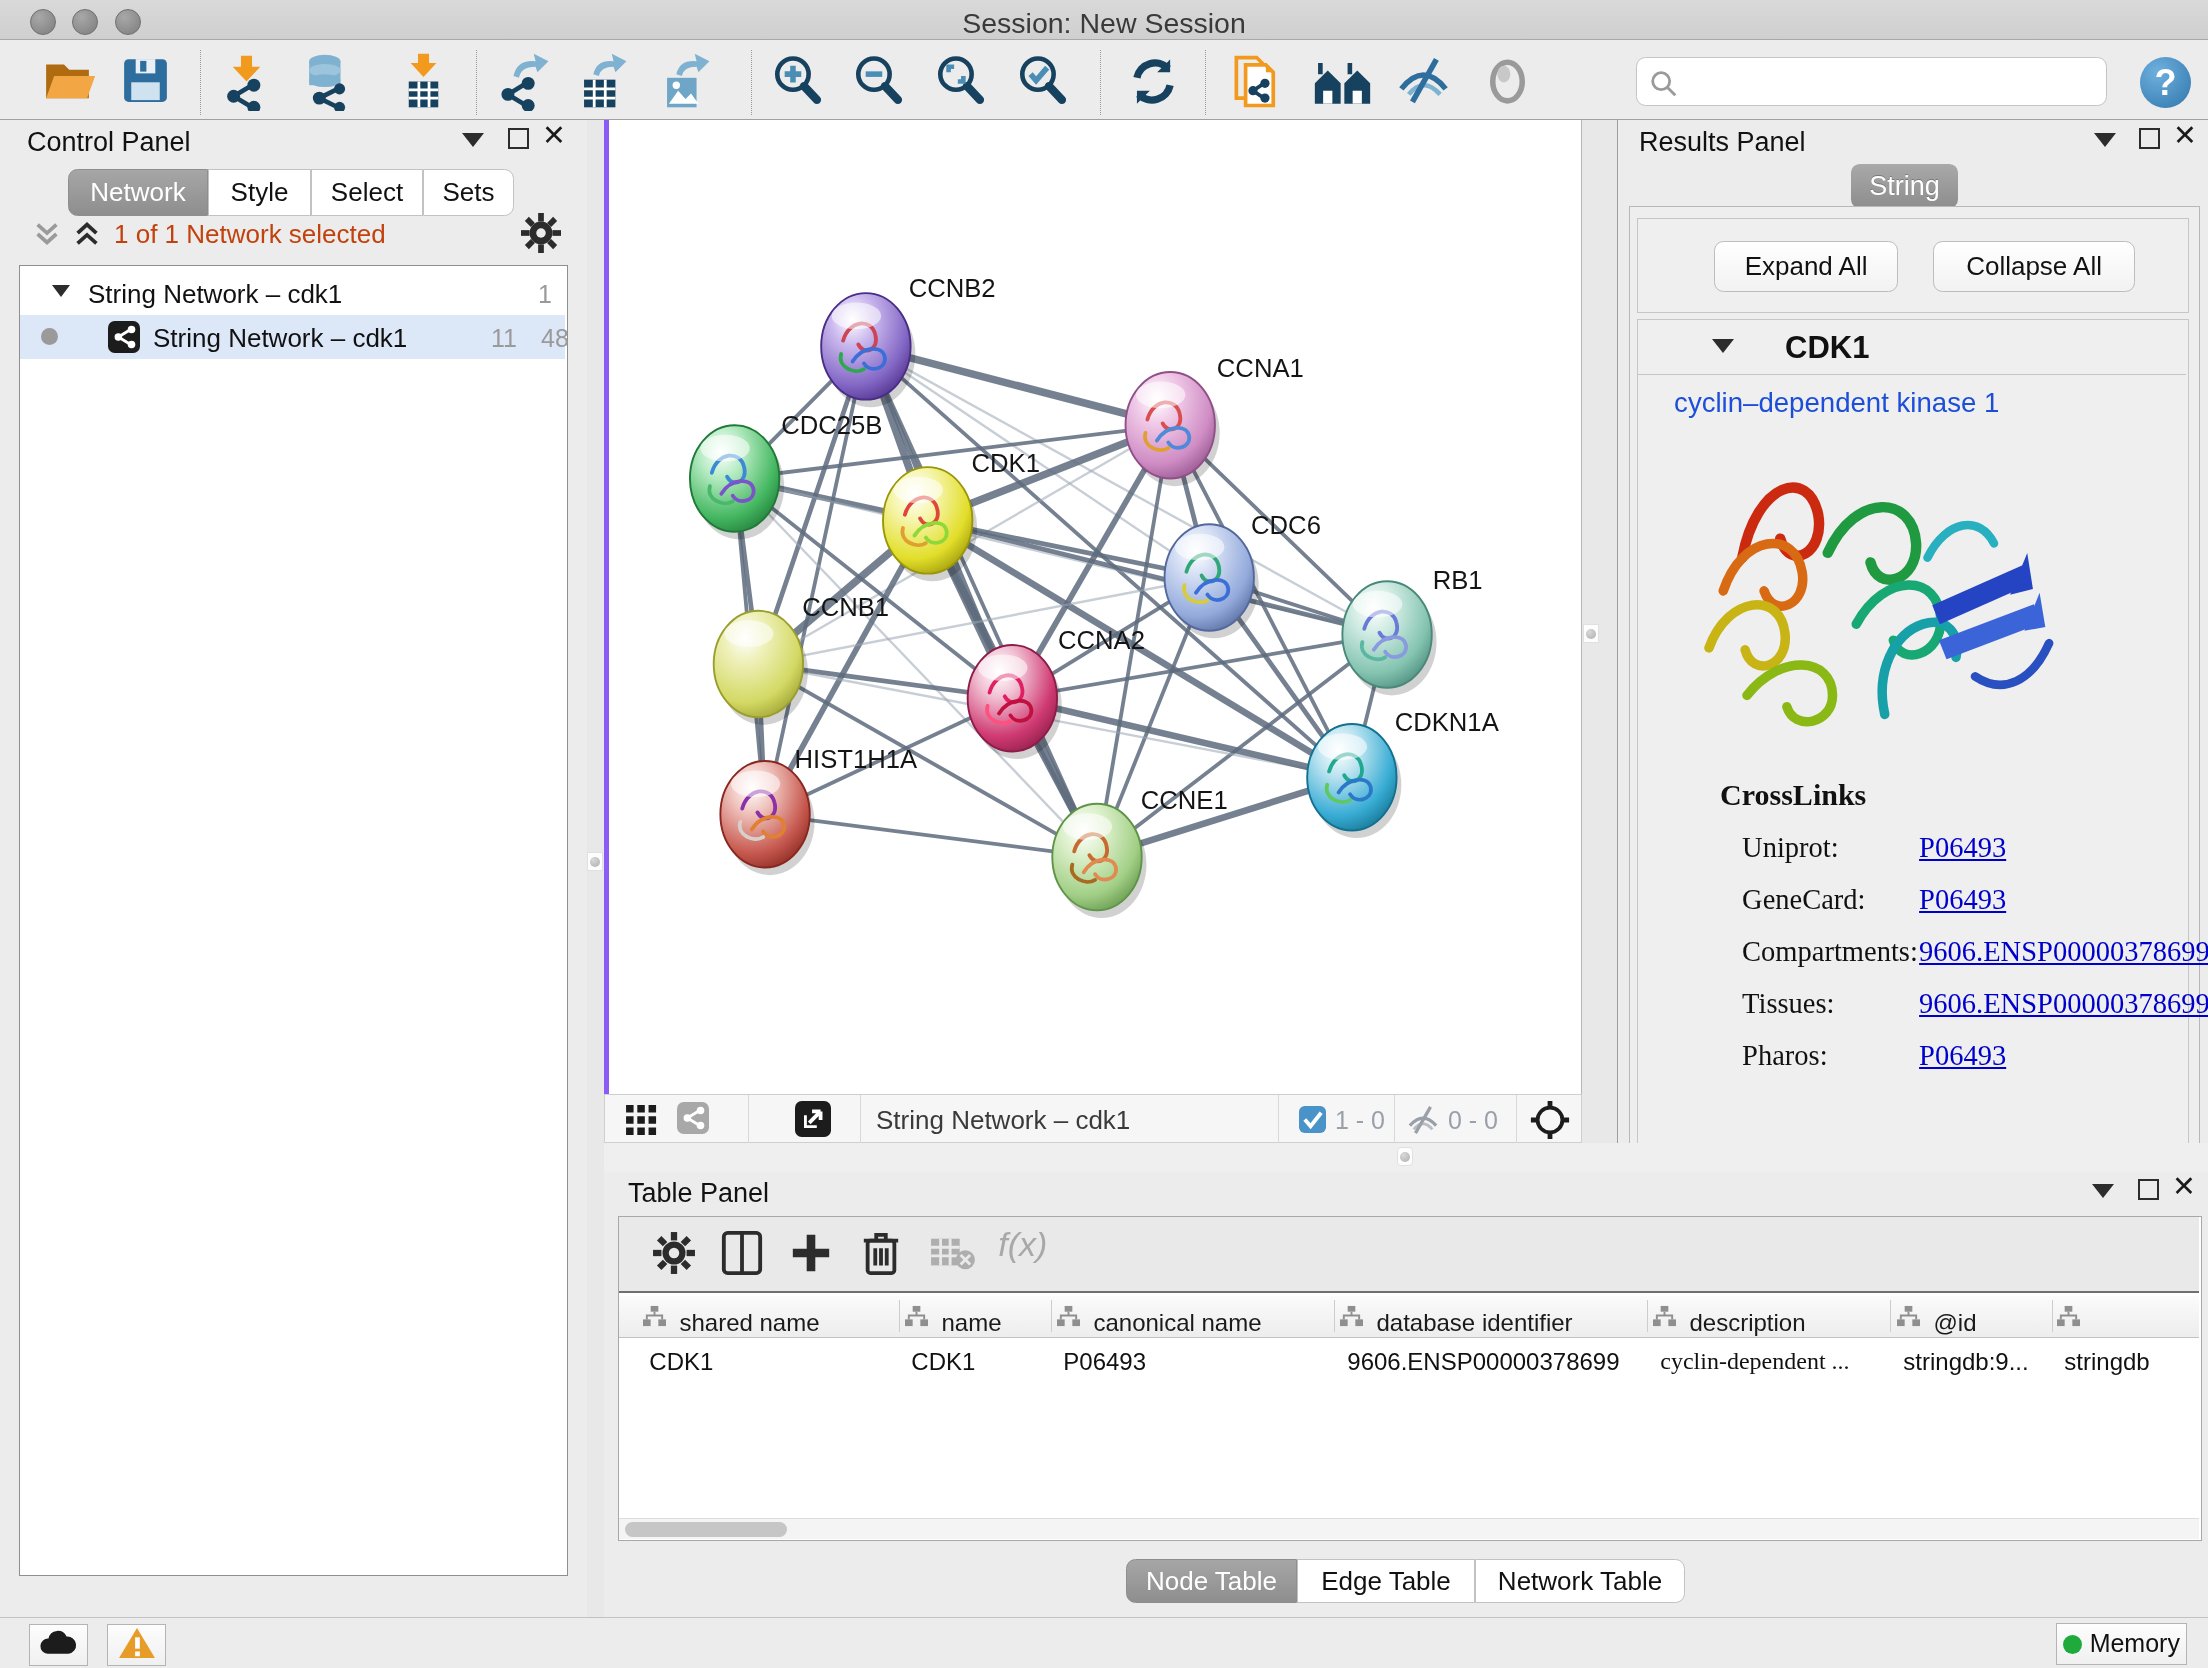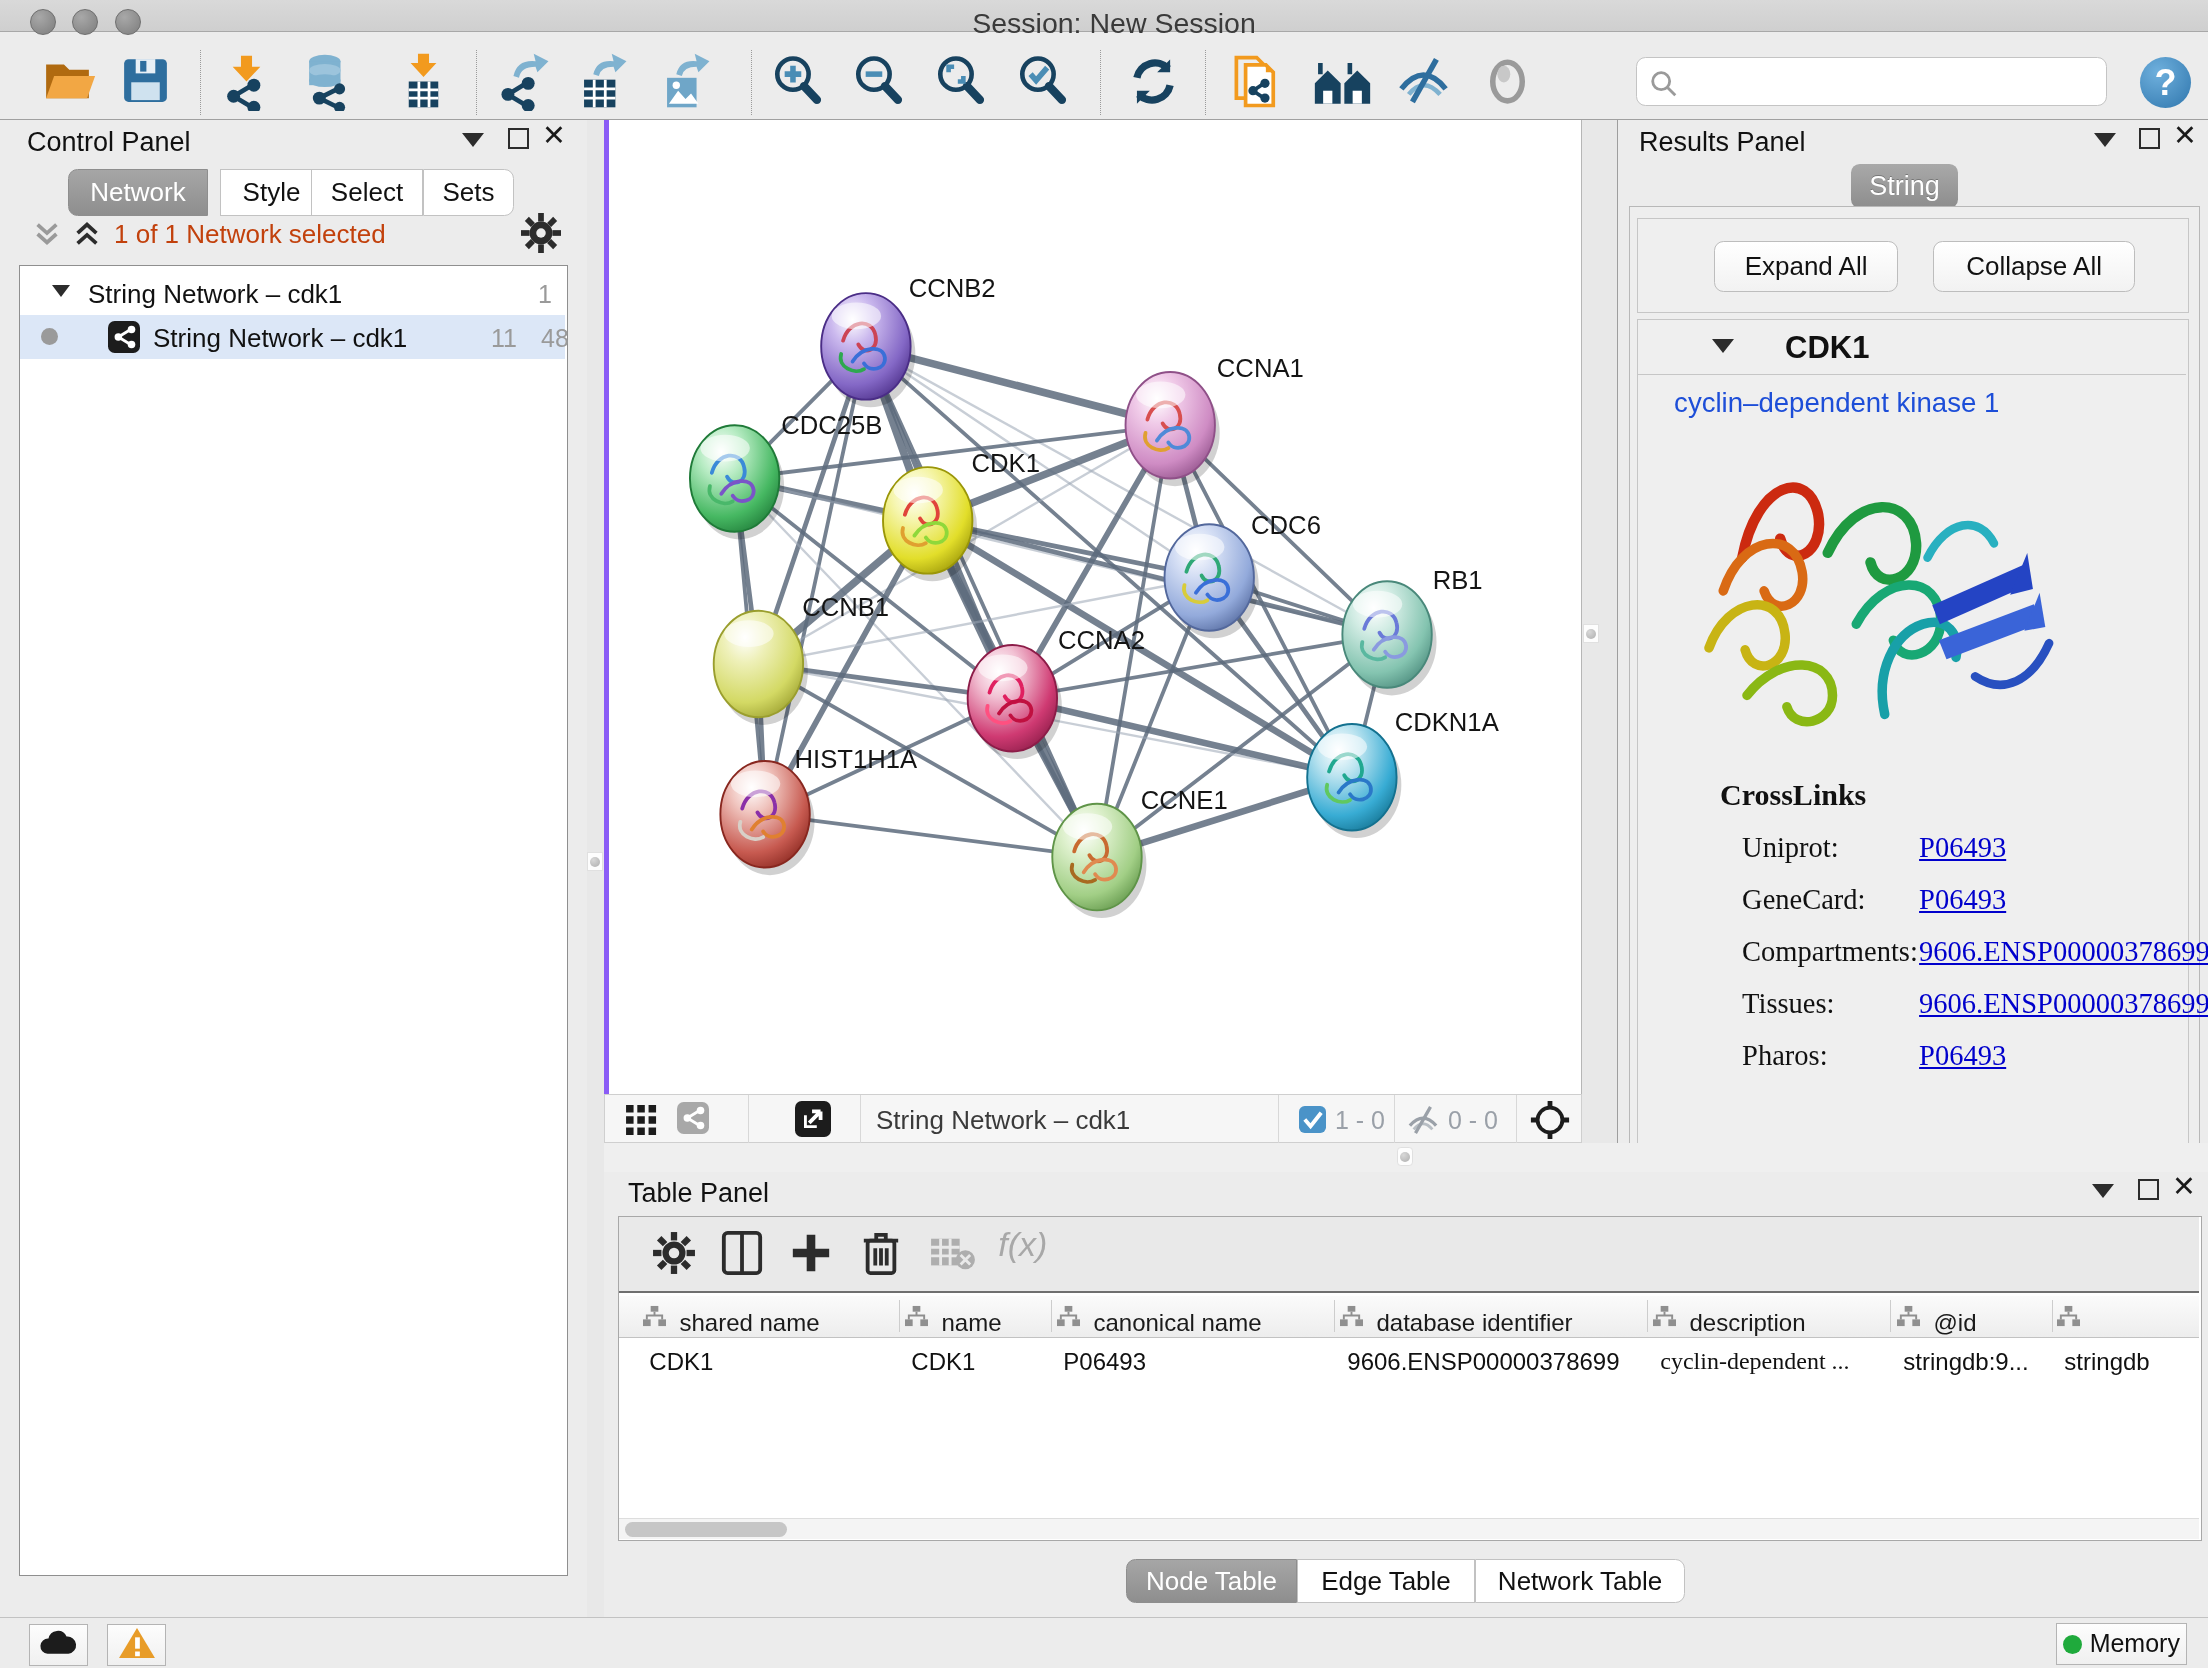--- a/index.html
+++ b/index.html
@@ -1,22 +1,22 @@
 <!DOCTYPE html>
 <html style="font-size:15px"><head>
 <meta charset="utf-8">
 <style>
   * { margin:0; padding:0; box-sizing:border-box; }
   html,body { width:2208px; height:1668px; overflow:hidden; background:#ececec;
     font-family:"Liberation Sans","DejaVu Sans",sans-serif; }
   .abs { position:absolute; }
 
   
-  .titlebar { position:absolute; left:0; top:0; width:2208px; height:32px;
-    background:linear-gradient(#d9d9d9,#cfcfcf); border-bottom:1px solid #a8a8a8;padding-left:10px; }
+  .titlebar { position:absolute; left:0; top:0; width:2208px; height:40px;
+    background:linear-gradient(#d9d9d9,#cfcfcf); border-bottom:1px solid #a8a8a8; }
   .tl-dot { position:absolute; top:8.6px; width:26px; height:26px; border-radius:50%;
     background:radial-gradient(circle at 35% 30%, #a8a8a8, #7d7d7d); border:1px solid #6e6e6e; }
   .title-text { position:absolute; top:6.7px; width:100%; text-align:center; font-size:28.5px; color:#3a3a3a; }
 
   
   .toolbar { position:absolute; left:0; top:44px; width:2208px; height:76px;
     background:#ececec; border-bottom:1px solid #a0a0a0; }
   .tb-btn { position:absolute; top:7.6px; width:63px; height:61px; background:transparent; border:none; }
   .tb-sep { position:absolute; top:5.7px; width:0; height:65px; border-left:1.9px dotted #9a9a9a; }
   .searchbox { position:absolute; left:1636px; top:13.3px; width:471px; height:49px; background:#fff;
@@ -269,21 +269,21 @@
   <button class="help-btn">?</button>
 </div>
 
 <div class="ctrl">
   <div class="abs" style="left:27px;top:6.7px"><span class="panel-title">Control Panel</span></div>
   <span class="ph-tri abs" style="left:462px;top:13.3px"></span>
   <span class="ph-box abs" style="left:508px;top:7.6px"></span>
   <span class="ph-x abs" style="left:542px;top:4.8px">✕</span>
 
   <button class="tabbtn sel" style="left:68px;top:49px;width:140px;border-radius:9.5px 0 0 9.5px"><span>Network</span></button>
-  <button class="tabbtn" style="left:220px;top:49px;width:103px"><span>Style</span></button>
+  <button class="tabbtn" style="left:208px;top:49px;width:103px"><span>Style</span></button>
   <button class="tabbtn" style="left:311px;top:49px;width:112px"><span>Select</span></button>
   <button class="tabbtn" style="left:423px;top:49px;width:91px;border-radius:0 9.5px 9.5px 0"><span>Sets</span></button>
 
   <svg class="abs" style="left:30px;top:99px" width="34" height="30" viewBox="0 0 36 32">
     <path d="M8 6l10 9 10-9M8 16l10 9 10-9" stroke="#9a9a9a" stroke-width="4" fill="none"></path>
     </svg>
   <svg class="abs" style="left:70px;top:99px" width="34" height="30" viewBox="0 0 36 32">
     <path d="M8 15 18 6l10 9M8 26l10-9 10 9" stroke="#2c2c2c" stroke-width="4" fill="none"></path>
     </svg>
   <div class="abs" style="left:114px;top:99px;width:361px;text-align:left;font-size:26px;color:#c2410c">1 of 1 Network selected</div>

